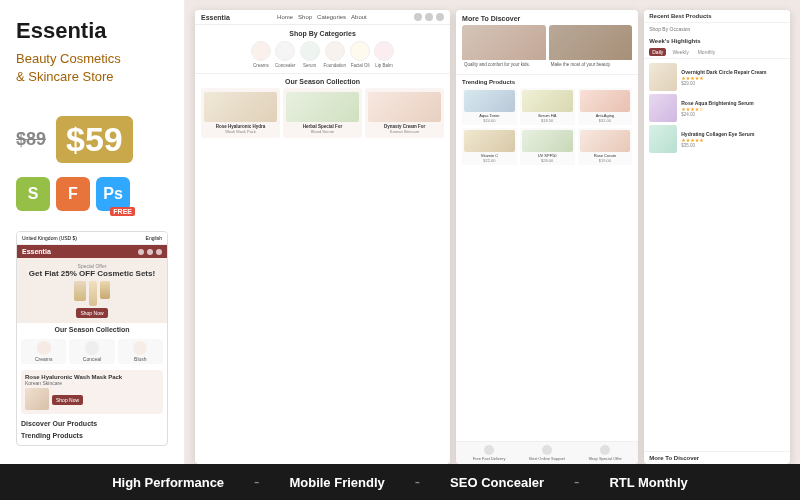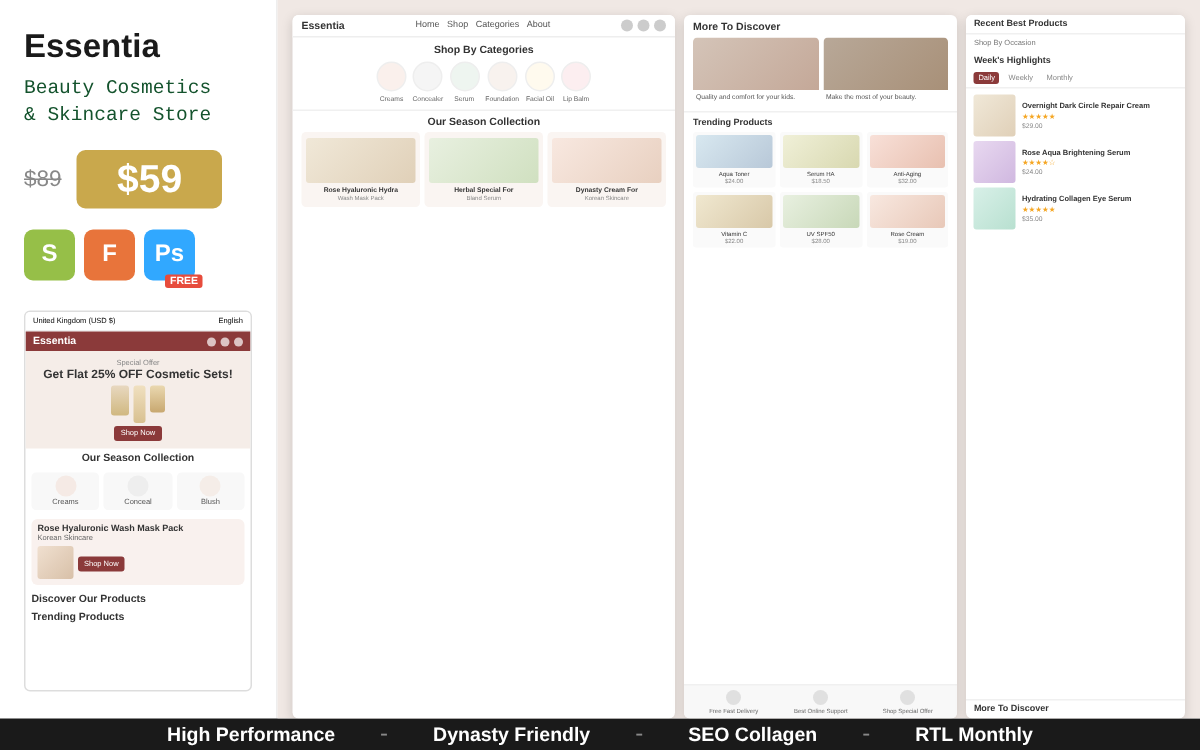--- a/index.html
+++ b/index.html
@@ -32,47 +32,46 @@
 
     .brand-title {
       font-size: 22px;
       font-weight: 800;
       color: #1a1a1a;
       margin-bottom: 6px;
     }
 
     .brand-subtitle {
       font-size: 13px;
-      color: #14532d;
+      color: #a16207;
       line-height: 1.4;
-      margin-bottom: 14px;
-      font-family: Liberation Mono, monospace;
+      margin-bottom: 30px;
     }
 
     .price-area {
       display: flex;
       align-items: center;
       gap: 10px;
       margin-bottom: 14px;
     }
 
     .price-old {
-      font-size: 15px;
+      font-size: 18px;
       color: #888;
       text-decoration: line-through;
-      font-weight: 400;
+      font-weight: 700;
     }
 
     .price-badge {
       background: #c9a84c;
       color: #fff;
-      font-size: 26px;
+      font-size: 34px;
       font-weight: 800;
       border-radius: 6px;
-      padding: 4px 27px;
+      padding: 4px 10px;
     }
 
     .platform-icons {
       display: flex;
       gap: 6px;
       margin-bottom: 16px;
     }
 
     .platform-icon {
       width: 34px;
@@ -576,21 +575,21 @@
       padding: 3px 5px;
       font-size: 6px;
       font-weight: bold;
       color: #333;
       border-top: 1px solid #f0f0f0;
       margin-top: auto;
     }
 
     
     .footer {
-      height: 21px;
+      height: 36px;
       background: #1a1a1a;
       display: flex;
       align-items: center;
       justify-content: center;
       gap: 30px;
       color: #fff;
       flex-shrink: 0;
     }
 
     .footer-item {
@@ -965,23 +964,23 @@
     </div>
   </div>
 </div>
 
 <div class="footer">
   <div class="footer-item">
     <span>High Performance</span>
   </div>
   <span class="footer-dot">-</span>
   <div class="footer-item">
-    <span>Dynasty Friendly</span>
+    <span>Mobile Friendly</span>
   </div>
   <span class="footer-dot">-</span>
   <div class="footer-item">
-    <span>SEO Collagen</span>
+    <span>SEO Concealer</span>
   </div>
   <span class="footer-dot">-</span>
   <div class="footer-item">
     <span>RTL Monthly</span>
   </div>
 </div>
 
 </body></html>

